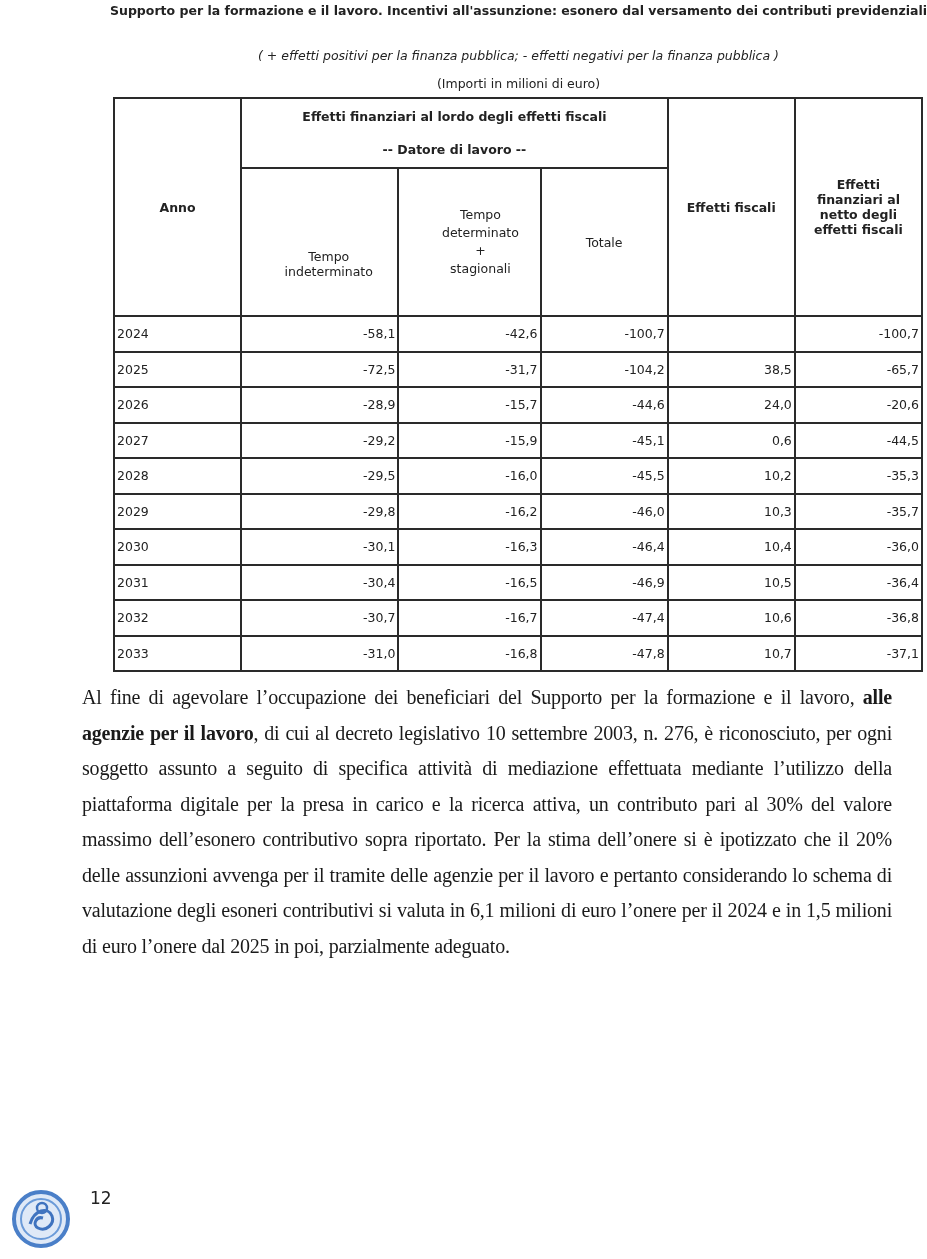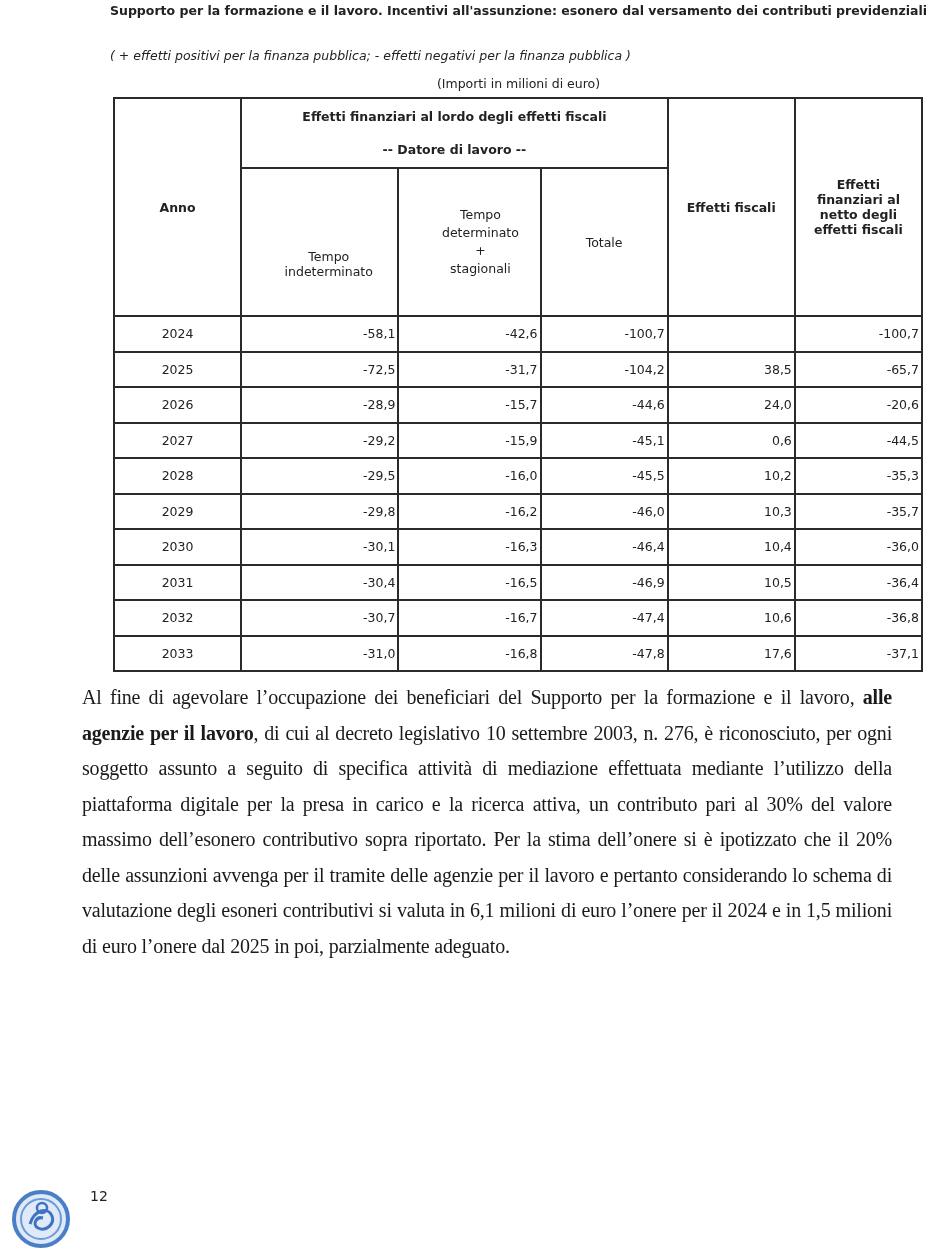--- a/index.html
+++ b/index.html
@@ -3,51 +3,51 @@
 <meta charset="utf-8">
 <style>
   html, body { margin: 0; padding: 0; background: #ffffff; }
   body { width: 927px; height: 1259px; position: relative; overflow: hidden; color: #1a1a1a; }
   .title {
     position: absolute; left: 110px; top: 2px; width: 817px;
     text-align: left; font-family: "DejaVu Sans", sans-serif; font-weight: bold;
     font-size: 12.5px; line-height: 18px; color: #222;
   }
   .subtitle {
-    position: absolute; left: 110px; top: 48px; width: 817px; 
+    position: absolute; left: 110px; top: 48px; width: 817px; text-align: center;
     font-family: "DejaVu Sans", sans-serif; font-style: italic; font-size: 12.5px; color: #222;
   }
   .units {
     position: absolute; left: 110px; top: 76px; width: 817px; text-align: center;
     font-family: "DejaVu Sans", sans-serif; font-size: 12.5px; color: #222;
   }
   table.fin {
     position: absolute; left: 113px; top: 97px; width: 810px;
     border-collapse: collapse; font-family: "DejaVu Sans", sans-serif; font-size: 12.5px; color: #222;
   }
   table.fin td, table.fin th { border: 2px solid #2a2a2a; padding: 0 2px; }
   table.fin th { font-weight: bold; }
   .h-top { height: 34px; vertical-align: middle; text-align: center; }
   .h-sub { height: 110px; vertical-align: middle; text-align: center; font-weight: normal !important; }
   .h-sub-left { vertical-align: bottom; padding-bottom: 36px !important; }
   .h-tall { text-align: center; vertical-align: middle; }
   table.fin td.data { height: 33.5px; text-align: right; font-family: "Liberation Sans Narrow", "DejaVu Sans", sans-serif; }
-  table.fin td.year { text-align: center; }
+  table.fin td.year { text-align: left; }
   col.c0 { width: 127px; } col.c1 { width: 157px; } col.c2 { width: 142px; }
   col.c3 { width: 127px; } col.c4 { width: 127px; } col.c5 { width: 127px; }
   .body-text {
     position: absolute; left: 82px; top: 680px; width: 810px;
     font-family: "Liberation Serif", serif; font-size: 20px; line-height: 35.5px;
     text-align: justify; color: #1a1a1a; letter-spacing: -0.2px;
   }
   .body-text b { font-weight: bold; }
   .logo { position: absolute; left: 10px; top: 1188px; width: 62px; height: 62px; }
   .page-number {
     position: absolute; left: 90px; top: 1188px;
-    font-family: "DejaVu Sans", sans-serif; font-size: 14px; color: #222;
+    font-family: "DejaVu Sans", sans-serif; font-size: 17px; color: #222;
   }
 </style>
 </head>
 <body>
 
 <div class="title">Supporto per la formazione e il lavoro. Incentivi all'assunzione: esonero dal versamento dei contributi previdenziali</div>
 <div class="subtitle">( + effetti positivi per la finanza pubblica; - effetti negativi per la finanza pubblica )</div>
 <div class="units">(Importi in milioni di euro)</div>
 
 <table class="fin">
@@ -156,21 +156,21 @@
         <td class="data">-16,7</td>
         <td class="data">-47,4</td>
         <td class="data">10,6</td>
         <td class="data">-36,8</td>
       </tr>
       <tr>
         <td class="data year">2033</td>
         <td class="data">-31,0</td>
         <td class="data">-16,8</td>
         <td class="data">-47,8</td>
-        <td class="data">17,6</td>
+        <td class="data">10,7</td>
         <td class="data">-37,1</td>
       </tr>
     </tbody>
 </table>
 
 <div class="body-text"><span>Al fine di agevolare l’occupazione dei beneficiari del Supporto per la formazione e il lavoro, </span><b>alle agenzie per il lavoro</b><span>, di cui al decreto legislativo 10 settembre 2003, n. 276, è riconosciuto, per ogni soggetto assunto a seguito di specifica attività di mediazione effettuata mediante l’utilizzo della piattaforma digitale per la presa in carico e la ricerca attiva, un contributo pari al 30% del valore massimo dell’esonero contributivo sopra riportato. Per la stima dell’onere si è ipotizzato che il 20% delle assunzioni avvenga per il tramite delle agenzie per il lavoro e pertanto considerando lo schema di valutazione degli esoneri contributivi si valuta in 6,1 milioni di euro l’onere per il 2024 e in 1,5 milioni di euro l’onere dal 2025 in poi, parzialmente adeguato.</span></div>
 
 <svg class="logo" viewBox="0 0 62 62">
   <circle cx="31" cy="31" r="27" fill="#dfe9f7" stroke="#4a7fc8" stroke-width="4"></circle>
   <circle cx="31" cy="31" r="20" fill="none" stroke="#6a9ad8" stroke-width="2"></circle>

